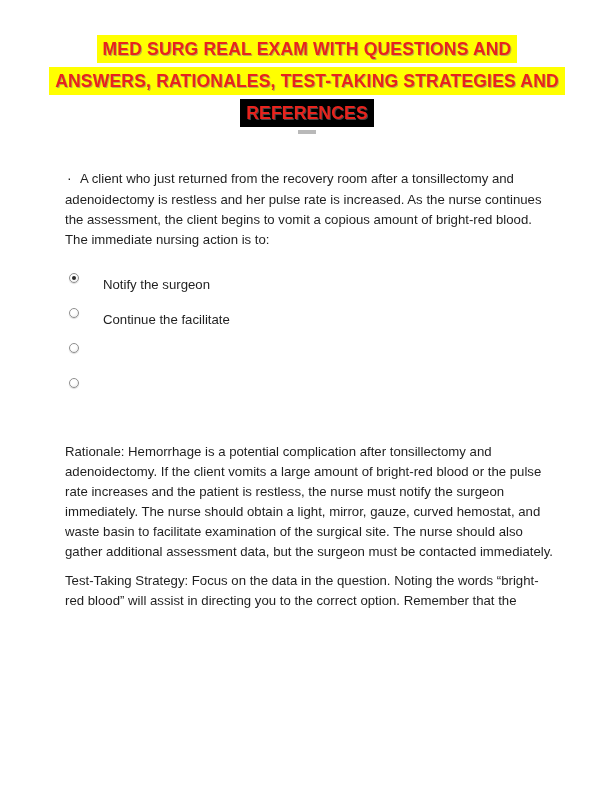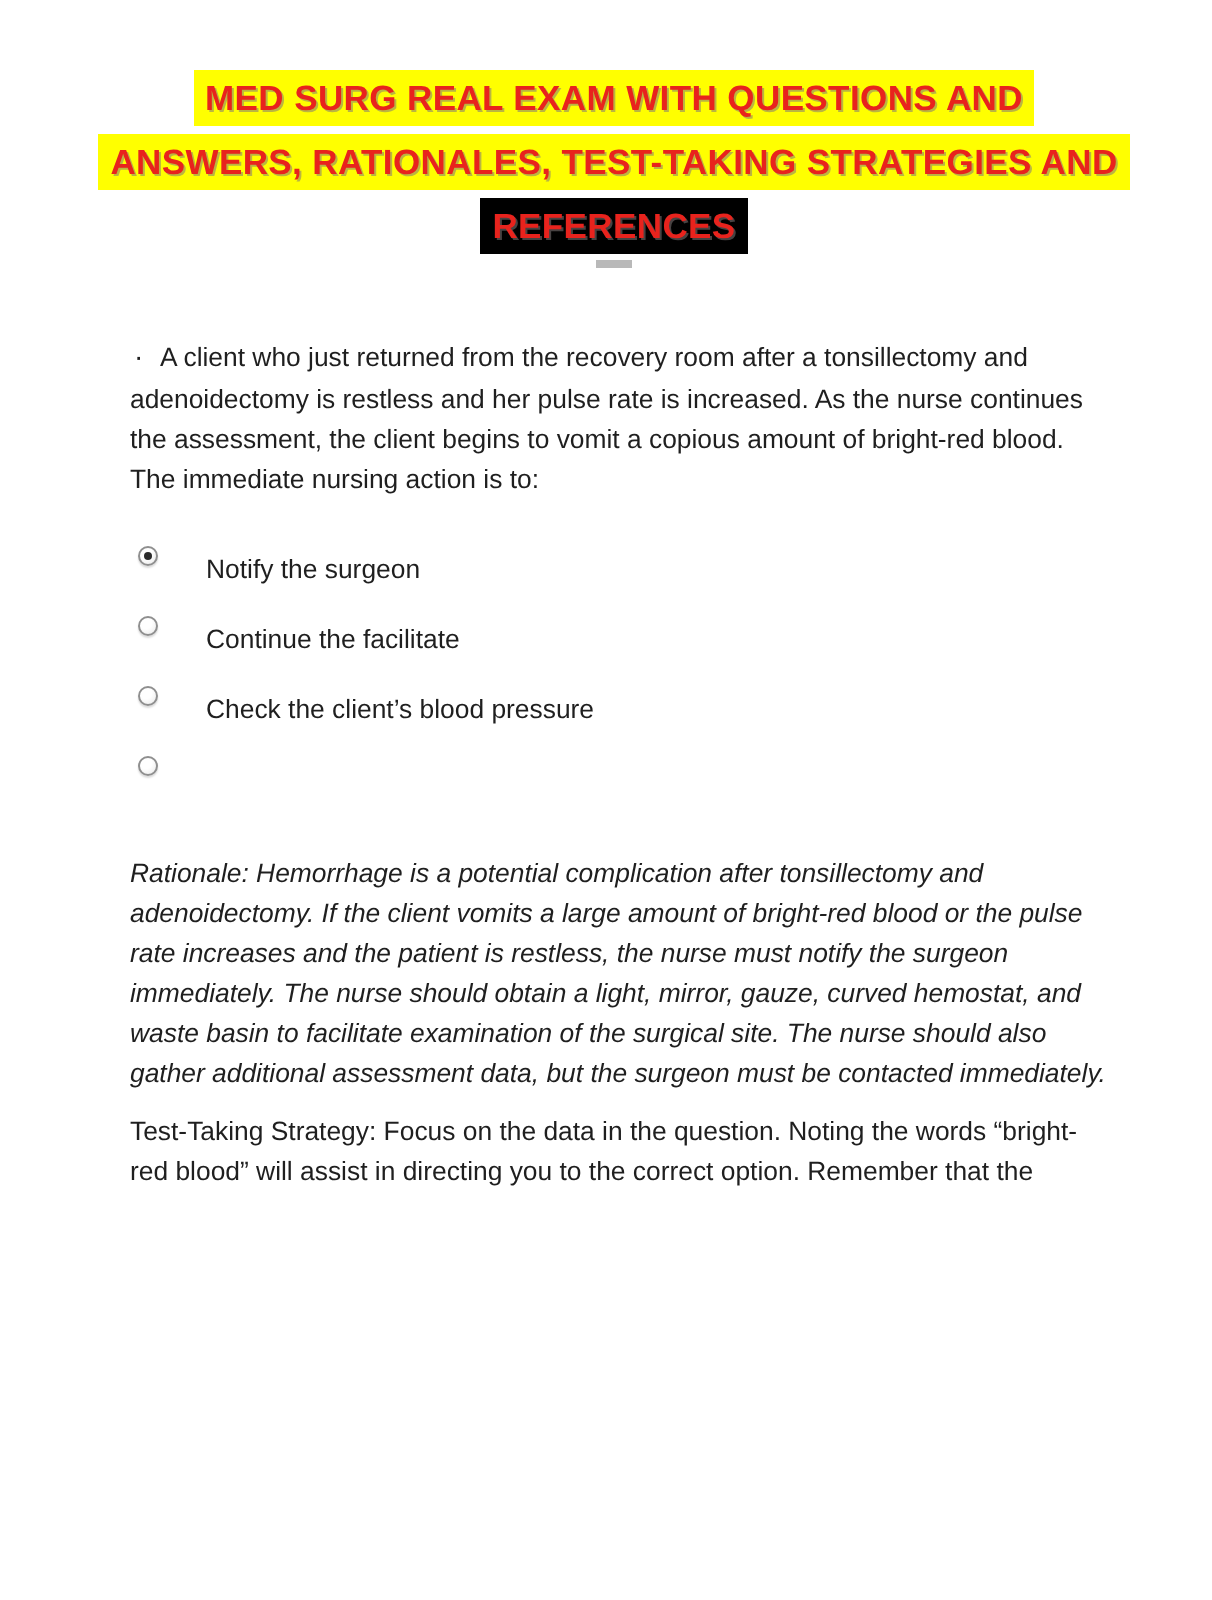--- a/index.html
+++ b/index.html
@@ -65,21 +65,21 @@
     flex: 0 0 auto;
   }
   .radio.selected::after {
     content: "";
     position: absolute;
     left: 2px; top: 2px;
     width: 4px; height: 4px;
     border-radius: 50%;
     background: #2b2b2b;
   }
-  .rationale-para { margin-top: 12px; font-style: italic; }
+  .rationale-para { margin-top: 27px; }
   .strategy-para { margin-top: 5px; }
 </style>
 </head>
 <body>
 
 <div class="page">
 
   <div class="title-block">
     <span class="title-line"><span style="color: rgb(232, 35, 29); background-color: rgb(255, 255, 0);">MED SURG REAL EXAM WITH QUESTIONS AND</span></span>
     <span class="title-line"><span style="color: rgb(232, 35, 29); background-color: rgb(255, 255, 0);">ANSWERS, RATIONALES, TEST-TAKING STRATEGIES AND</span></span>
@@ -98,21 +98,20 @@
         <span>Notify the surgeon</span>
       </div>
 
       <div class="option-row">
         <span class="radio"></span>
         <span>Continue the facilitate</span>
       </div>
 
       <div class="option-row">
         <span class="radio"></span>
-        <span>Check the client’s blood pressure</span>
       </div>
 
       <div class="option-row">
         <span class="radio"></span>
       </div>
 
     </div>
 
     <p class="rationale-para">Rationale: Hemorrhage is a potential complication after tonsillectomy and adenoidectomy. If the client vomits a large amount of bright-red blood or the pulse rate increases and the patient is restless, the nurse must notify the surgeon immediately. The nurse should obtain a light, mirror, gauze, curved hemostat, and waste basin to facilitate examination of the surgical site. The nurse should also gather additional assessment data, but the surgeon must be contacted immediately.</p>
 

